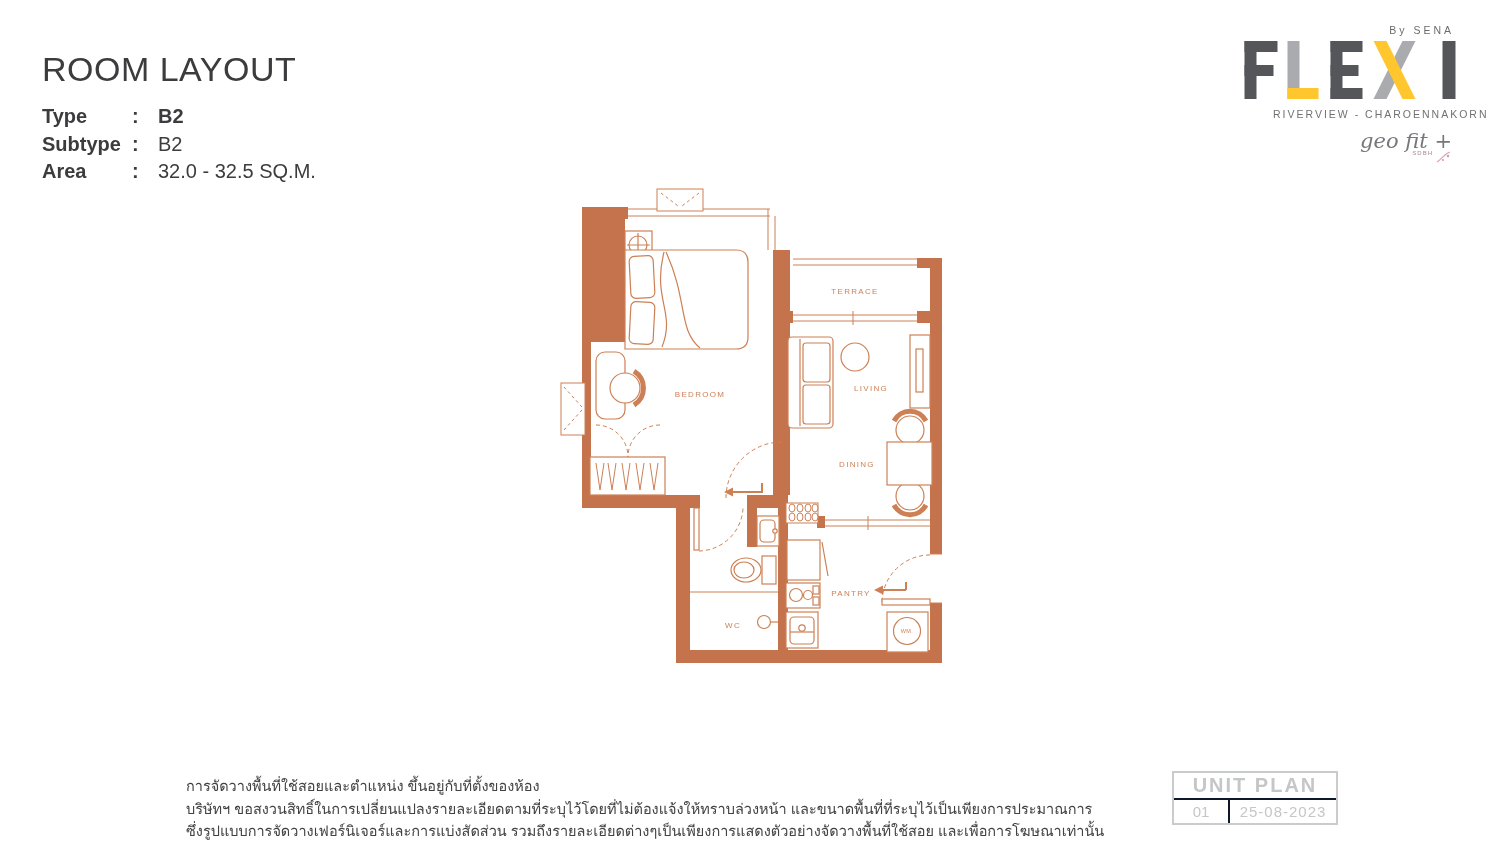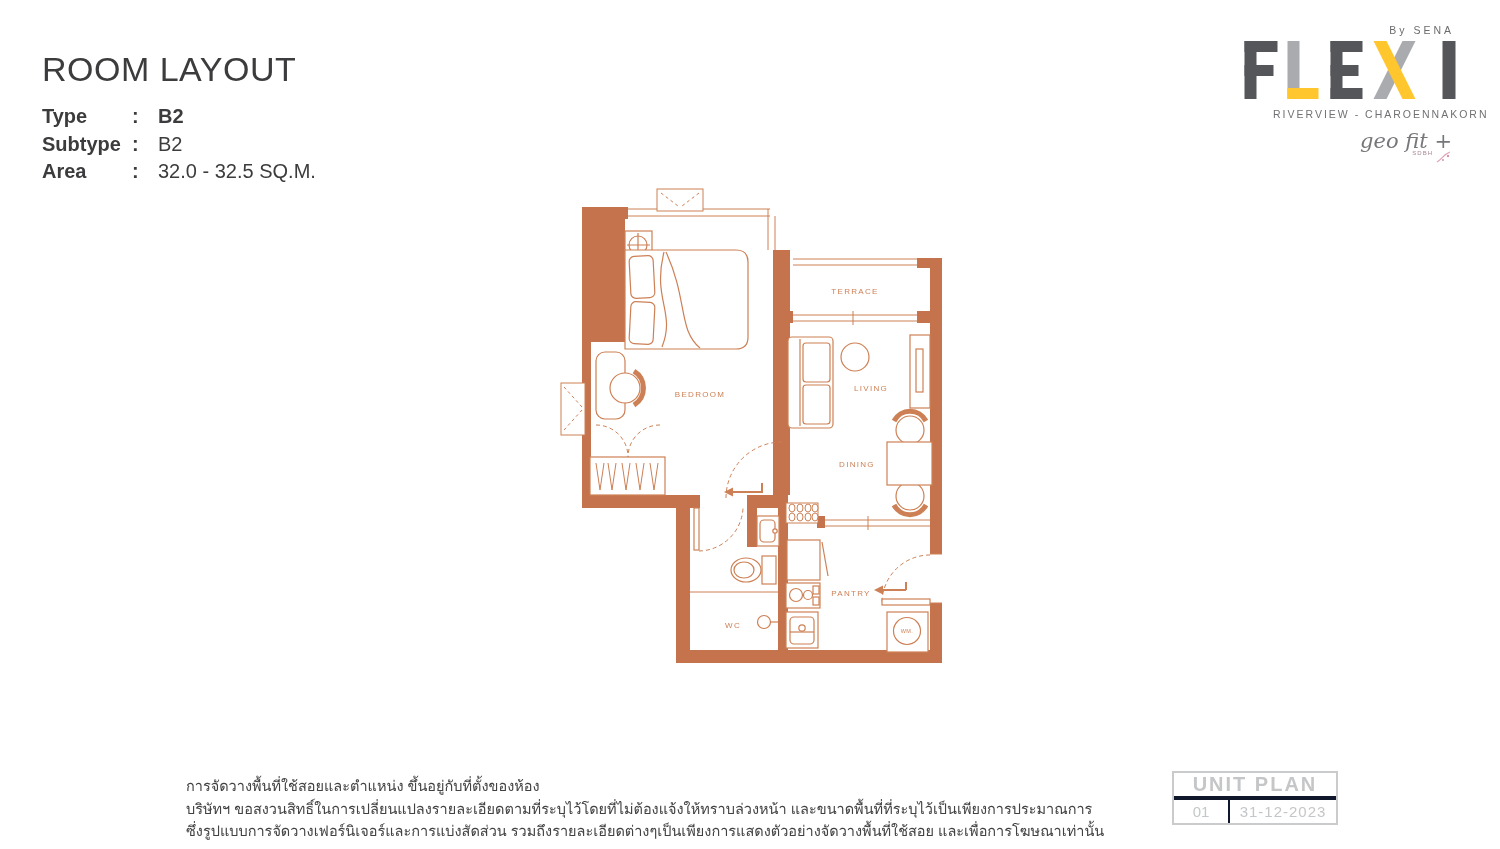--- a/index.html
+++ b/index.html
@@ -25,21 +25,21 @@
   .geofit{margin-top:11px;text-align:right;font-family:"DejaVu Serif", serif;font-style:italic;font-size:21px;color:#76777a;padding-right:6px;line-height:20px;}
   .geofit-sub{display:flex;justify-content:flex-end;align-items:flex-start;gap:3px;padding-right:6px;margin-top:-1px;}
   .geofit-tag{font-size:6px;letter-spacing:1px;color:#a9868f;}
   
   .plan{position:absolute;left:540px;top:175px;width:430px;height:510px;}
   .plan .lbl{font-size:8px;letter-spacing:1.3px;fill:#cd8055;text-anchor:middle;font-family:"Liberation Sans",sans-serif;}
   .plan .tiny{font-size:5.5px;letter-spacing:.4px;fill:#cd8055;text-anchor:middle;font-family:"Liberation Sans",sans-serif;}
   
   .disclaimer{position:absolute;left:186px;top:775px;font-size:14.5px;line-height:22.5px;color:#414142;}
   .unitplan{position:absolute;left:1172px;top:771px;width:166px;height:54px;border:2px solid #c9cbcd;color:#c4c6c8;box-sizing:border-box;display:flex;flex-direction:column;}
-  .up-title{flex:1;display:flex;align-items:center;justify-content:center;font-size:20px;font-weight:600;letter-spacing:2px;border-bottom:4px solid #0f172a;}
+  .up-title{flex:1;display:flex;align-items:center;justify-content:center;font-size:20px;font-weight:600;letter-spacing:2px;border-bottom:2px solid #0f172a;}
   .up-row{height:23px;display:flex;}
   .up-num{width:54px;display:flex;align-items:center;justify-content:center;font-size:15px;border-right:2px solid #0f172a;}
   .up-date{flex:1;display:flex;align-items:center;justify-content:center;font-size:15px;letter-spacing:1px;}
 </style>
 </head>
 <body>
 
 <div class="hdr">
   <div class="hdr-title">ROOM LAYOUT</div>
   <div class="specs">
@@ -240,15 +240,15 @@
 <div class="disclaimer">
   <div>การจัดวางพื้นที่ใช้สอยและตำแหน่ง ขึ้นอยู่กับที่ตั้งของห้อง</div>
   <div>บริษัทฯ ขอสงวนสิทธิ์ในการเปลี่ยนแปลงรายละเอียดตามที่ระบุไว้โดยที่ไม่ต้องแจ้งให้ทราบล่วงหน้า และขนาดพื้นที่ที่ระบุไว้เป็นเพียงการประมาณการ</div>
   <div>ซึ่งรูปแบบการจัดวางเฟอร์นิเจอร์และการแบ่งสัดส่วน รวมถึงรายละเอียดต่างๆเป็นเพียงการแสดงตัวอย่างจัดวางพื้นที่ใช้สอย และเพื่อการโฆษณาเท่านั้น</div>
 </div>
 
 <div class="unitplan">
   <div class="up-title">UNIT PLAN</div>
   <div class="up-row">
     <div class="up-num">01</div>
-    <div class="up-date">31-12-2023</div>
+    <div class="up-date">25-08-2023</div>
   </div>
 </div>
 
 </body></html>

